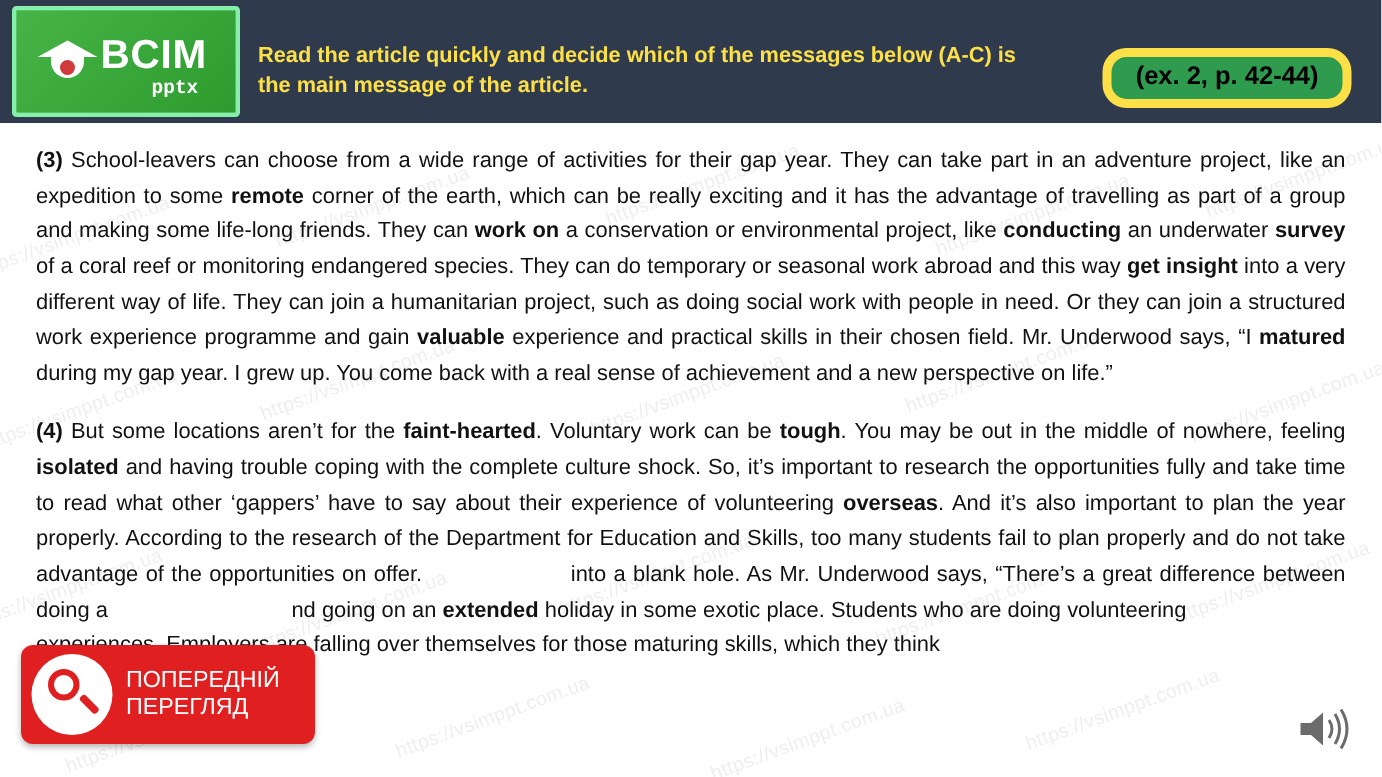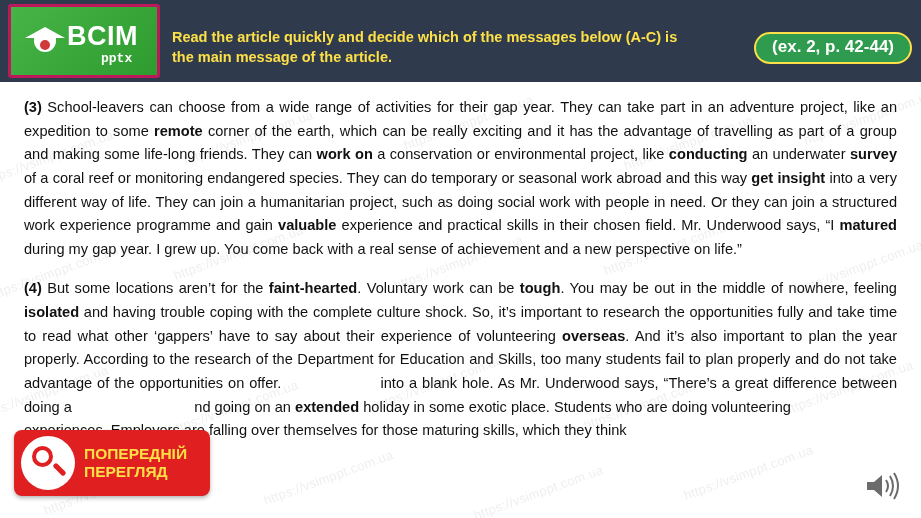--- a/index.html
+++ b/index.html
@@ -46,21 +46,21 @@
     height: 82px;
     background: #2f3b4c;
     z-index: 10;
   }
   .logo-box {
     position: absolute;
     left: 8px; top: 4px;
     width: 152px;
     height: 74px;
     background: #3aa53a;
-    border: 3px solid #be185d;
+    border: 3px solid #86efac;
     border-radius: 3px;
     box-sizing: border-box;
     overflow: hidden;
   }
   .logo-inner {
     position: relative;
     width: 100%;
     height: 100%;
     background: linear-gradient(135deg,#46b446 0%, #2e9b2e 100%);
   }
@@ -113,26 +113,26 @@
     left: 172px; top: 28px;
     width: 510px;
     color: #fde047;
     font-size: 14.5px;
     font-weight: bold;
     line-height: 1.35;
     font-family: "Liberation Sans", sans-serif;
   }
   .ex-badge {
     position: absolute;
-    right: 9px; top: 32px;
+    right: 20px; top: 32px;
     background: #2e9b4e;
-    border: 2px solid #fde047;
+    border: 6px solid #fde047;
     border-radius: 16px;
     padding: 3px 16px 5px 16px;
-    color: #ffffff;
+    color: #000000;
     font-size: 17px;
     font-weight: bold;
     font-family: "Liberation Sans", sans-serif;
   }
   
   .content {
     position: absolute;
     left: 0; top: 82px;
     width: 921px;
     height: 436px;
@@ -182,23 +182,23 @@
   .preview-icon .handle {
     position: absolute;
     left: 31px; top: 31px;
     width: 15px; height: 5px;
     background: #e02020;
     transform: rotate(45deg);
     border-radius: 2px;
   }
   .preview-text {
     margin-left: 9px;
-    color: #fde047;
+    color: #ffffff;
     font-size: 15.5px;
-    font-weight: bold;
+    font-weight: normal;
     line-height: 1.15;
     font-family: "Liberation Sans", sans-serif;
   }
   
   .speaker {
     position: absolute;
     right: 18px;
     bottom: 16px;
     width: 40px; height: 32px;
     z-index: 20;

